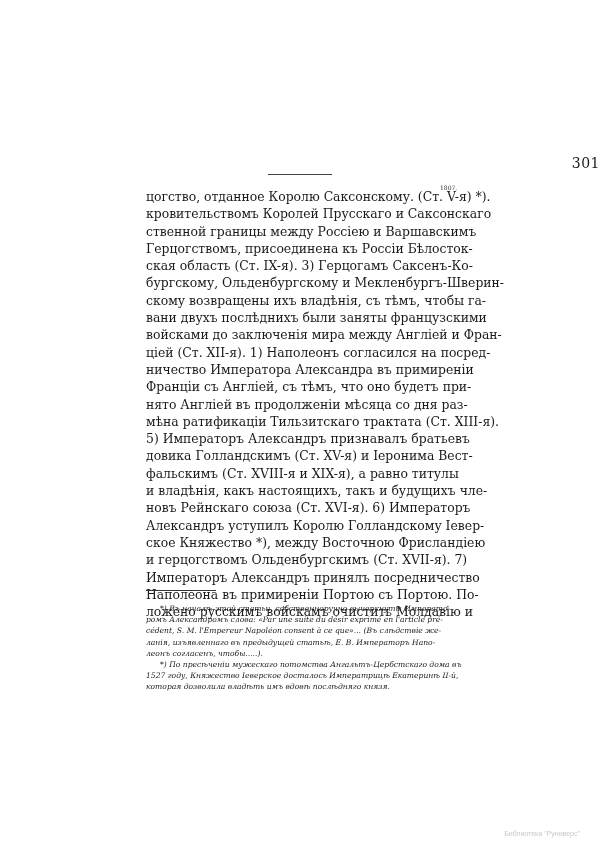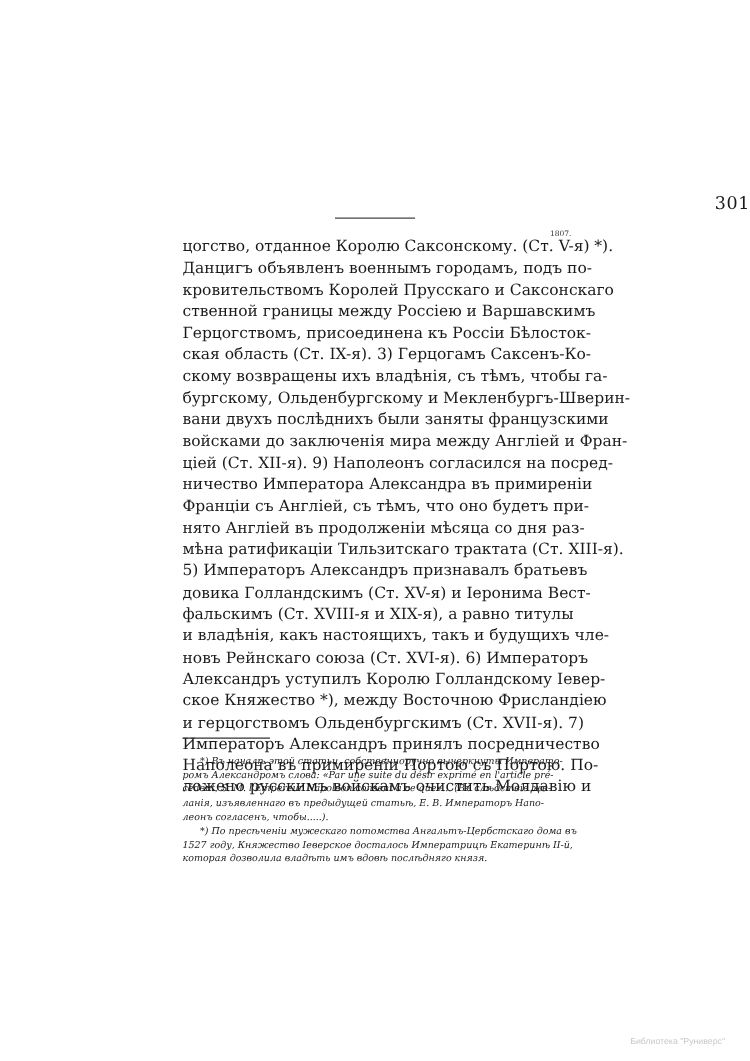--- a/index.html
+++ b/index.html
@@ -23,30 +23,29 @@
   </style>
 </head>
 <body>
 
 <div class="page-number">301</div>
 <div class="page-rule"></div>
 <div class="margin-note">1807.</div>
 
 <div class="body-text">
   <span class="line">цогство, отданное Королю Саксонскому. (Ст. V-я) *).</span>
-  <span class="line">Данцигъ объявленъ военнымъ городамъ, подъ по-</span>
   <span class="line">кровительствомъ Королей Прусскаго и Саксонскаго</span>
   <span class="line">ственной границы между Россіею и Варшавскимъ</span>
   <span class="line">Герцогствомъ, присоединена къ Россіи Бѣлосток-</span>
   <span class="line">ская область (Ст. IX-я). 3) Герцогамъ Саксенъ-Ко-</span>
+  <span class="line">бургскому, Ольденбургскому и Мекленбургъ-Шверин-</span>
   <span class="line">скому возвращены ихъ владѣнія, съ тѣмъ, чтобы га-</span>
-  <span class="line">бургскому, Ольденбургскому и Мекленбургъ-Шверин-</span>
   <span class="line">вани двухъ послѣднихъ были заняты французскими</span>
   <span class="line">войсками до заключенія мира между Англіей и Фран-</span>
-  <span class="line">ціей (Ст. XII-я). 9) Наполеонъ согласился на посред-</span>
+  <span class="line">ціей (Ст. XII-я). 1) Наполеонъ согласился на посред-</span>
   <span class="line">ничество Императора Александра въ примиреніи</span>
   <span class="line">Франціи съ Англіей, съ тѣмъ, что оно будетъ при-</span>
   <span class="line">нято Англіей въ продолженіи мѣсяца со дня раз-</span>
   <span class="line">мѣна ратификаціи Тильзитскаго трактата (Ст. XIII-я).</span>
   <span class="line">5) Императоръ Александръ признавалъ братьевъ</span>
   <span class="line">довика Голландскимъ (Ст. XV-я) и Іеронима Вест-</span>
   <span class="line">фальскимъ (Ст. XVIII-я и XIX-я), а равно титулы</span>
   <span class="line">и владѣнія, какъ настоящихъ, такъ и будущихъ чле-</span>
   <span class="line">новъ Рейнскаго союза (Ст. XVI-я). 6) Императоръ</span>
   <span class="line">Александръ уступилъ Королю Голландскому Іевер-</span>

